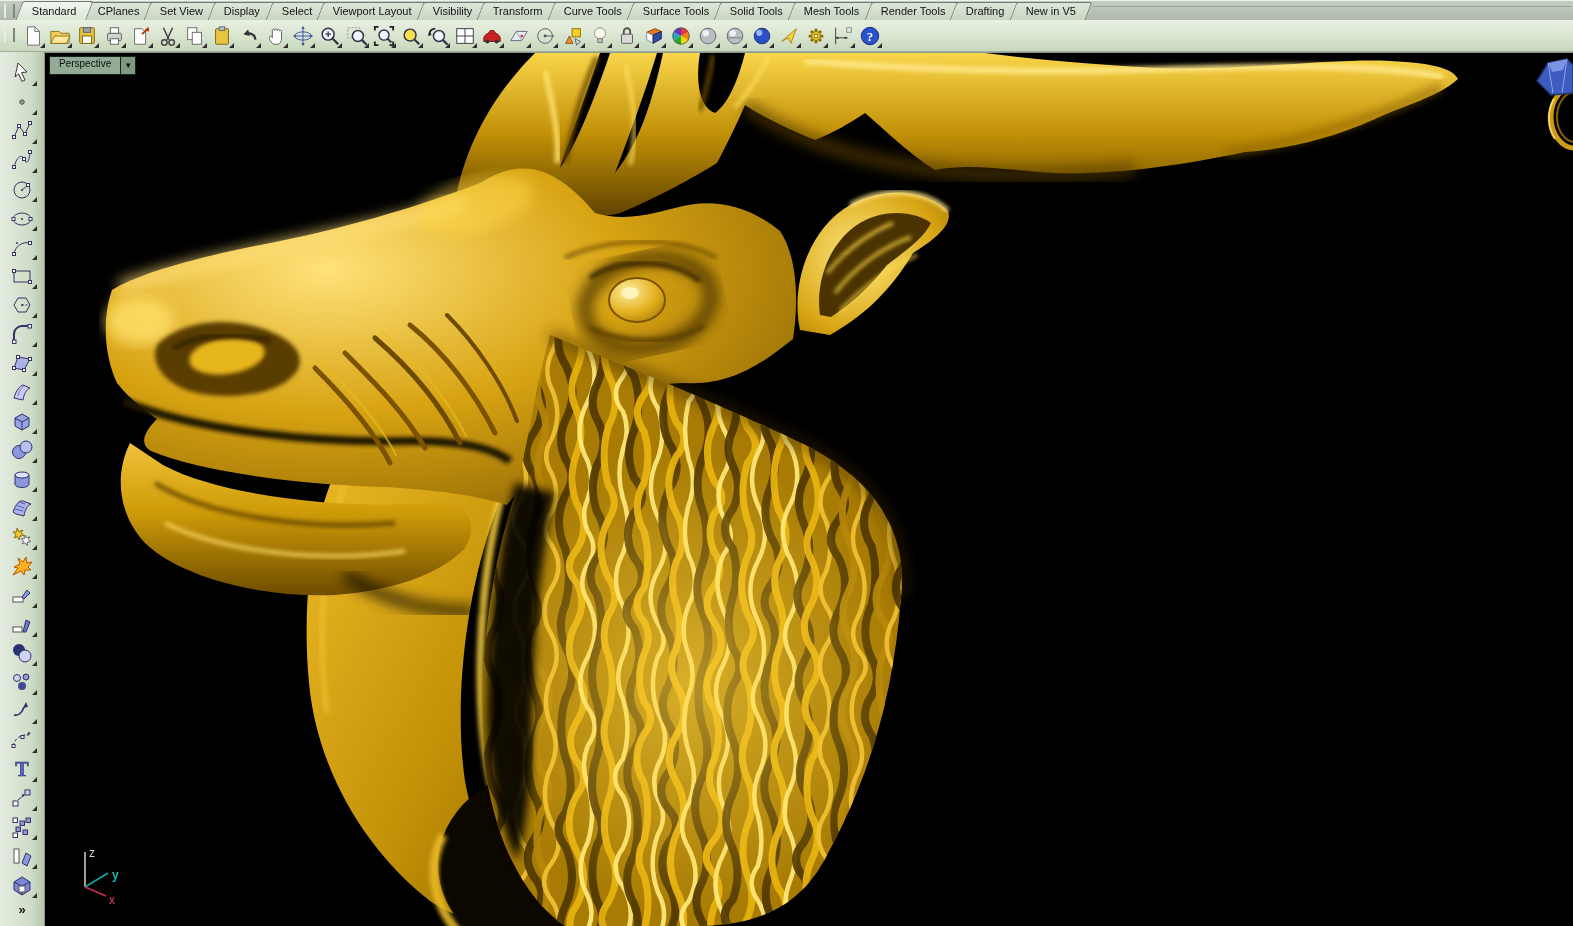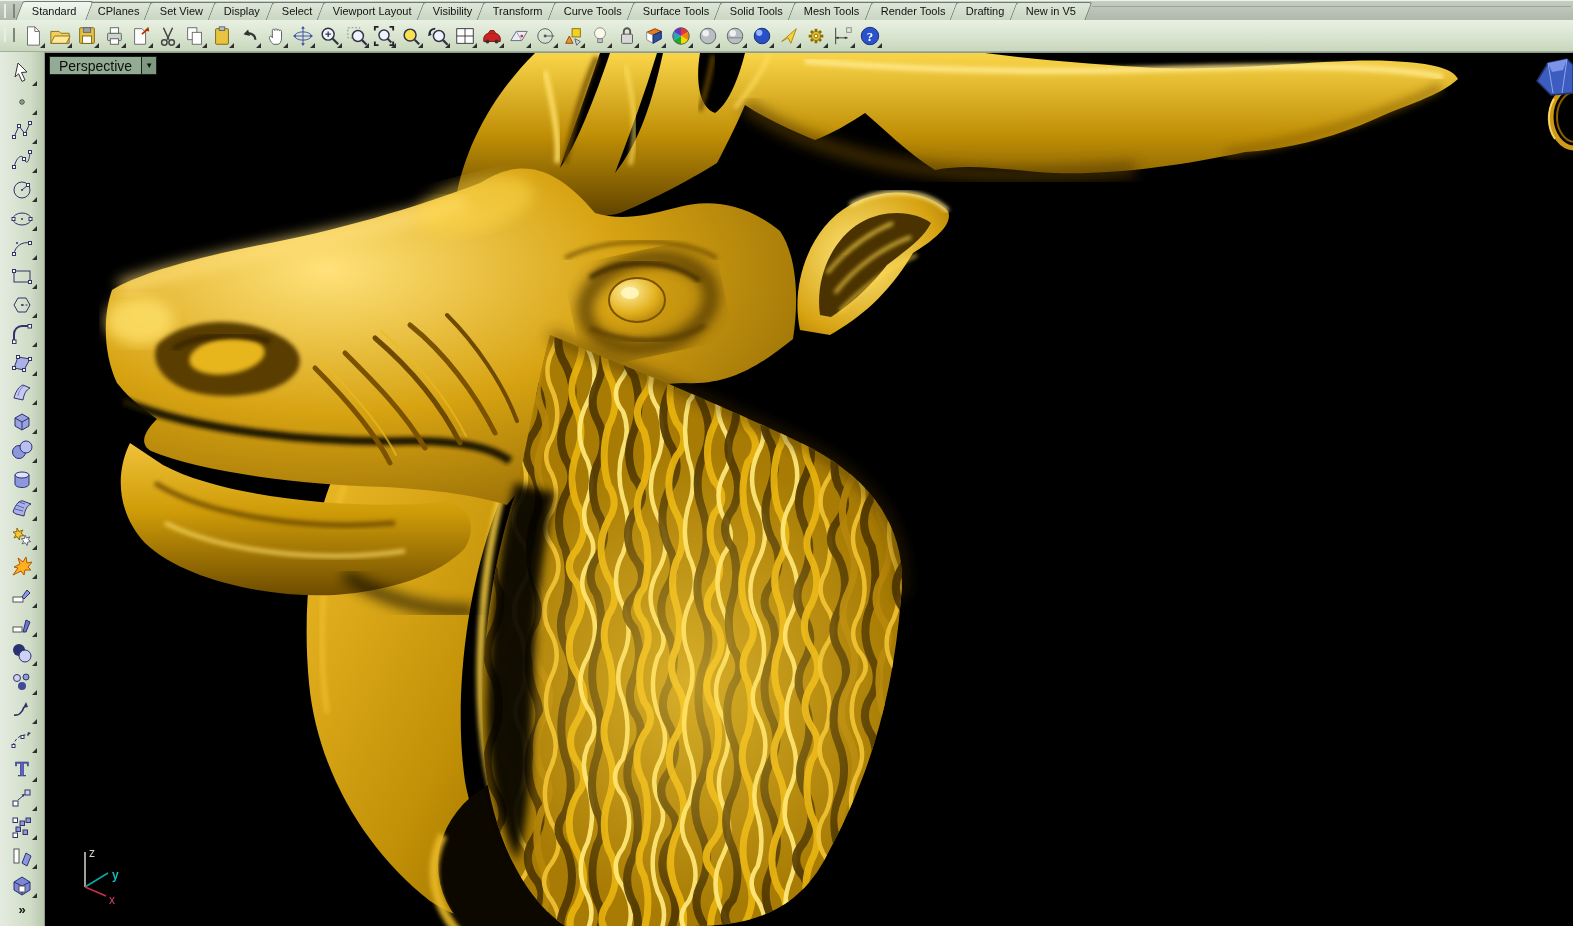--- a/index.html
+++ b/index.html
@@ -39,21 +39,21 @@
            display:flex;flex-direction:column;align-items:center;padding-top:6px;}
   .sbtn{width:32px;height:29px;border:none;background:transparent;position:relative;
         display:flex;align-items:center;justify-content:center;padding:0;cursor:pointer;flex:0 0 auto;}
   .sbtn svg{width:24px;height:24px;}
   .more{font-size:13px;font-weight:bold;color:#111;background:transparent;border:none;
         margin-top:2px;cursor:pointer;}
   .viewport{position:absolute;left:45px;top:0;width:1528px;height:874px;background:#000;
             border-top:1px solid #8f9a8c;box-sizing:border-box;overflow:hidden;}
   .vp-title{position:absolute;left:4px;top:3px;z-index:5;display:flex;align-items:stretch;
             border:1px solid #17211a;background:#93ab95;height:17px;cursor:pointer;}
-  .vp-title .lbl{font-size:14px;color:#0a0f0a;padding:1px 9px 4px 9px;}
+  .vp-title .lbl{font-size:10px;color:#0a0f0a;padding:1px 9px 4px 9px;}
   .vp-title .arrow{width:14px;background:#7e997f;border-left:1px solid #17211a;
                    display:flex;align-items:center;justify-content:center;font-size:8px;color:#0a0f0a;}
   .vp-canvas{position:absolute;left:0;top:0;width:1528px;height:873px;}
 </style>
 </head>
 <body>
 
 <div class="tabbar">
   <div class="grip"></div>
   <div class="tabstrip" id="tabstrip">

